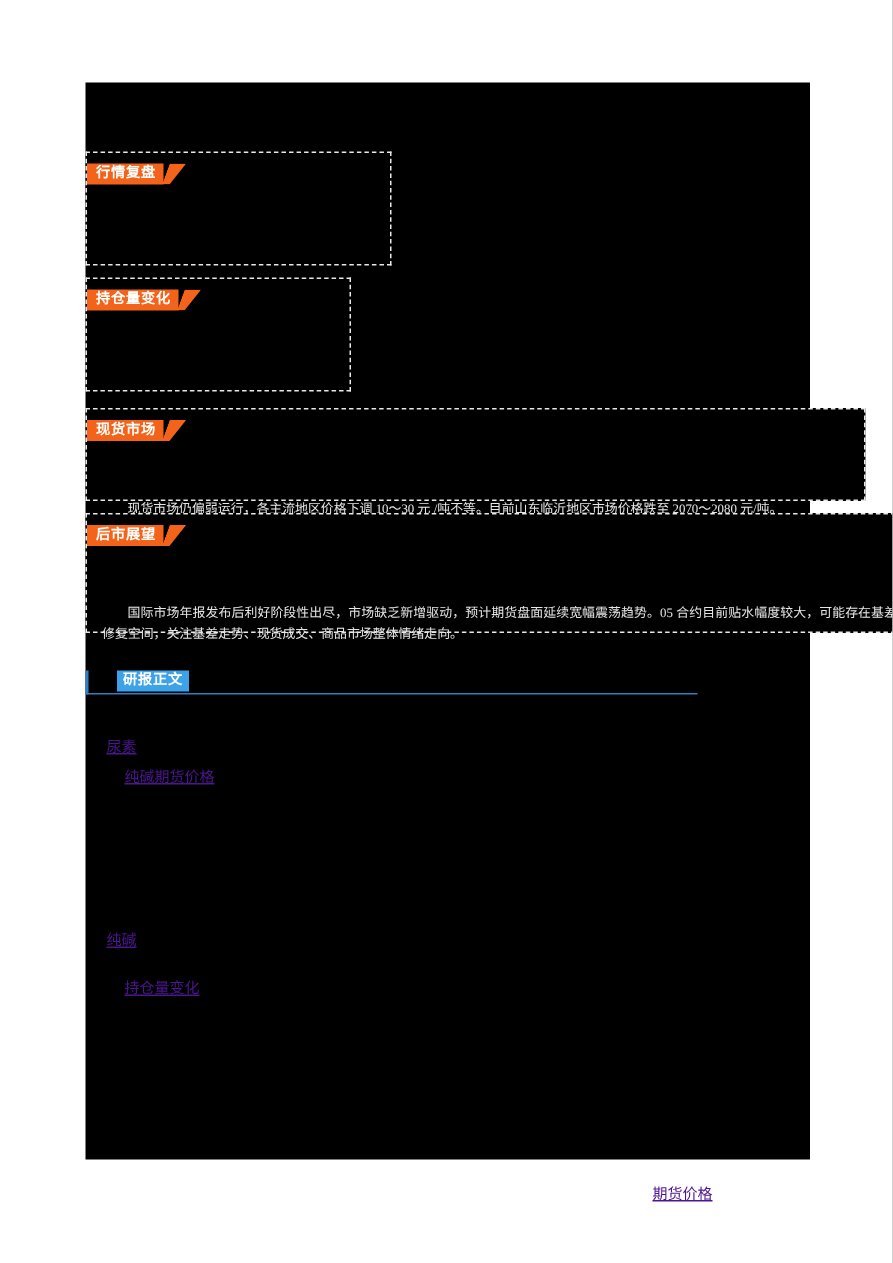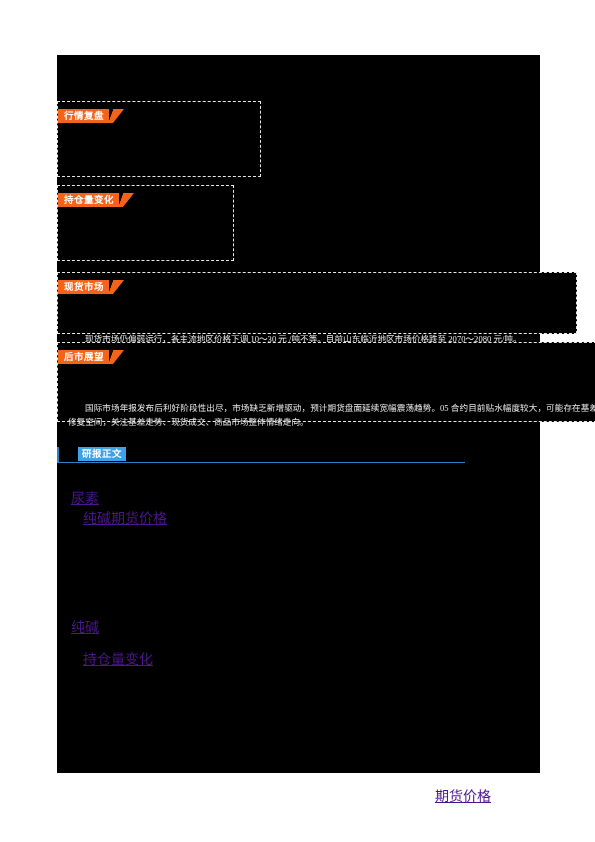--- a/index.html
+++ b/index.html
@@ -142,21 +142,21 @@
     width: 2px;
     height: 16px;
     background: #2f7fc4;
   }
 
   
   .link {
     position: absolute;
     color: #4c168f;
     text-decoration: underline;
-    font-size: 14px;
+    font-size: 10px;
     line-height: 13px;
     font-family: "Liberation Serif", "DejaVu Serif", serif;
     white-space: nowrap;
     cursor: pointer;
   }
   #link-urea        { left: 14px;  top: 437px; }
   #link-urea-fut    { left: 26px;  top: 457px; }
   #link-soda        { left: 14px;  top: 566px; }
   #link-soda-fut    { left: 26px;  top: 598px; }
   #link-fut-price   { left: 378px; top: 687px; margin-top: 48px; }

